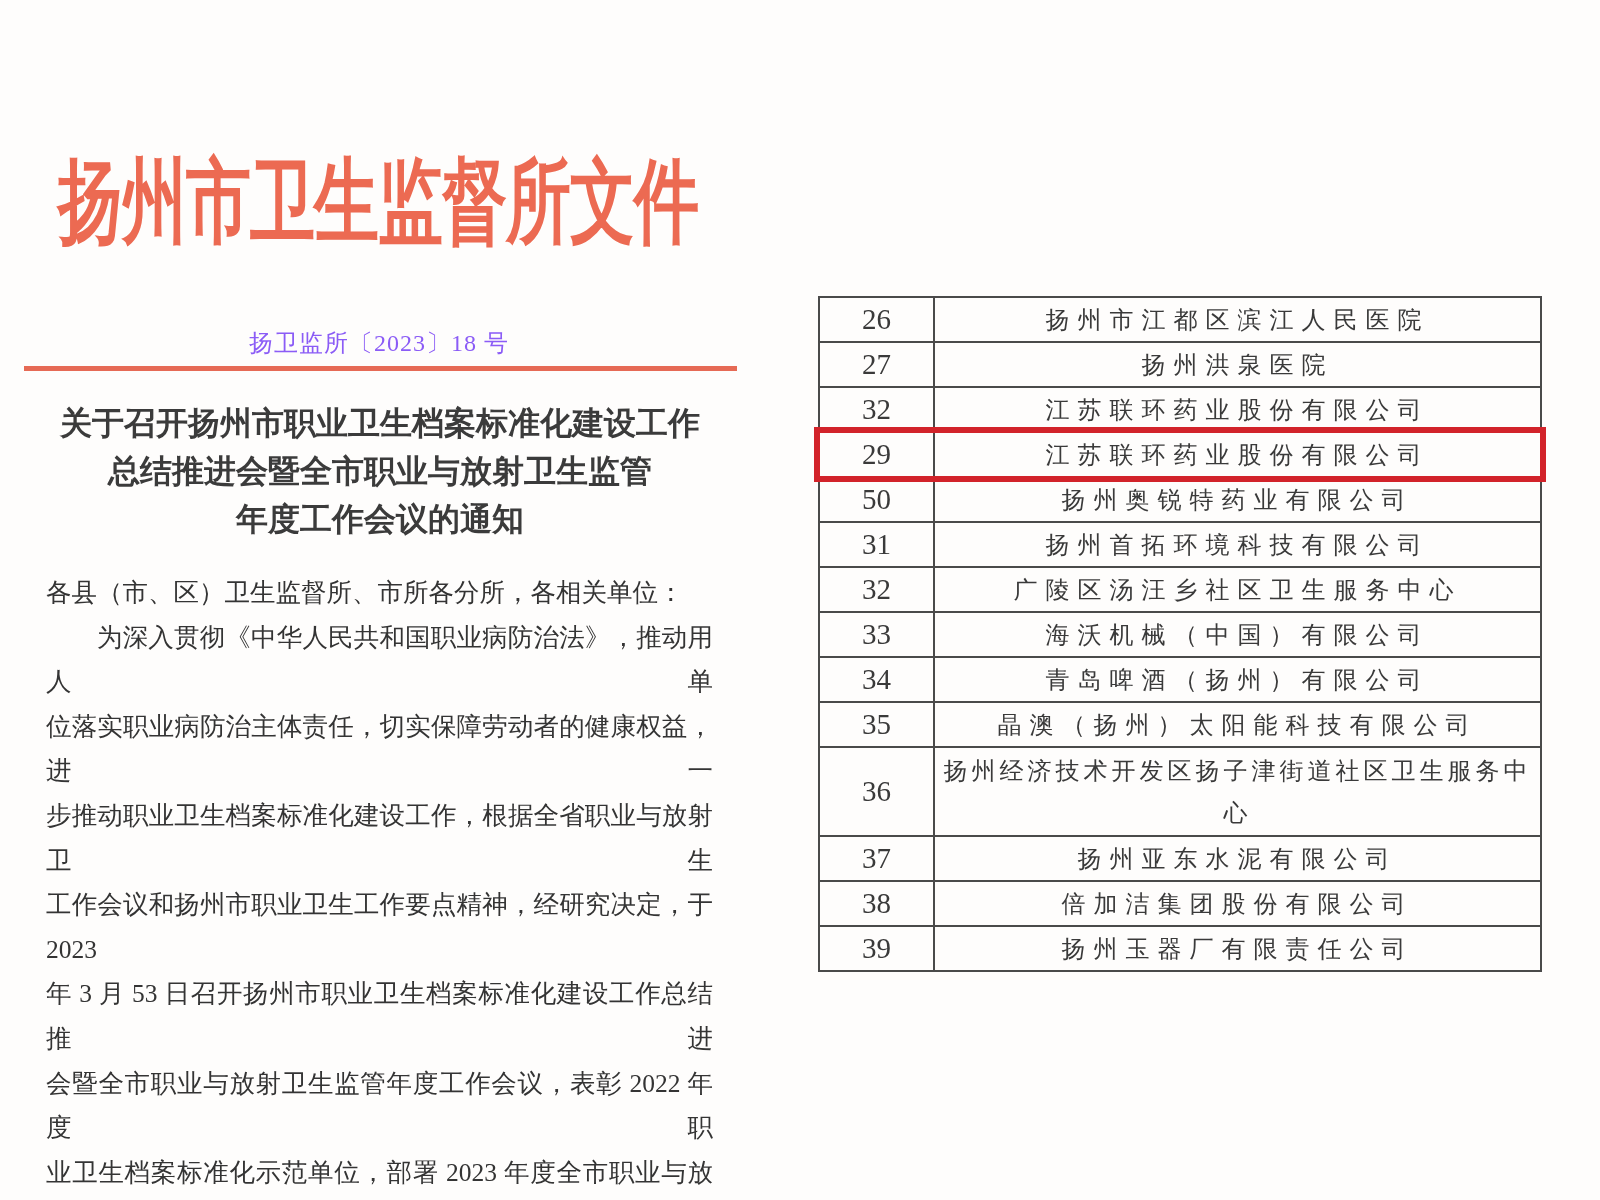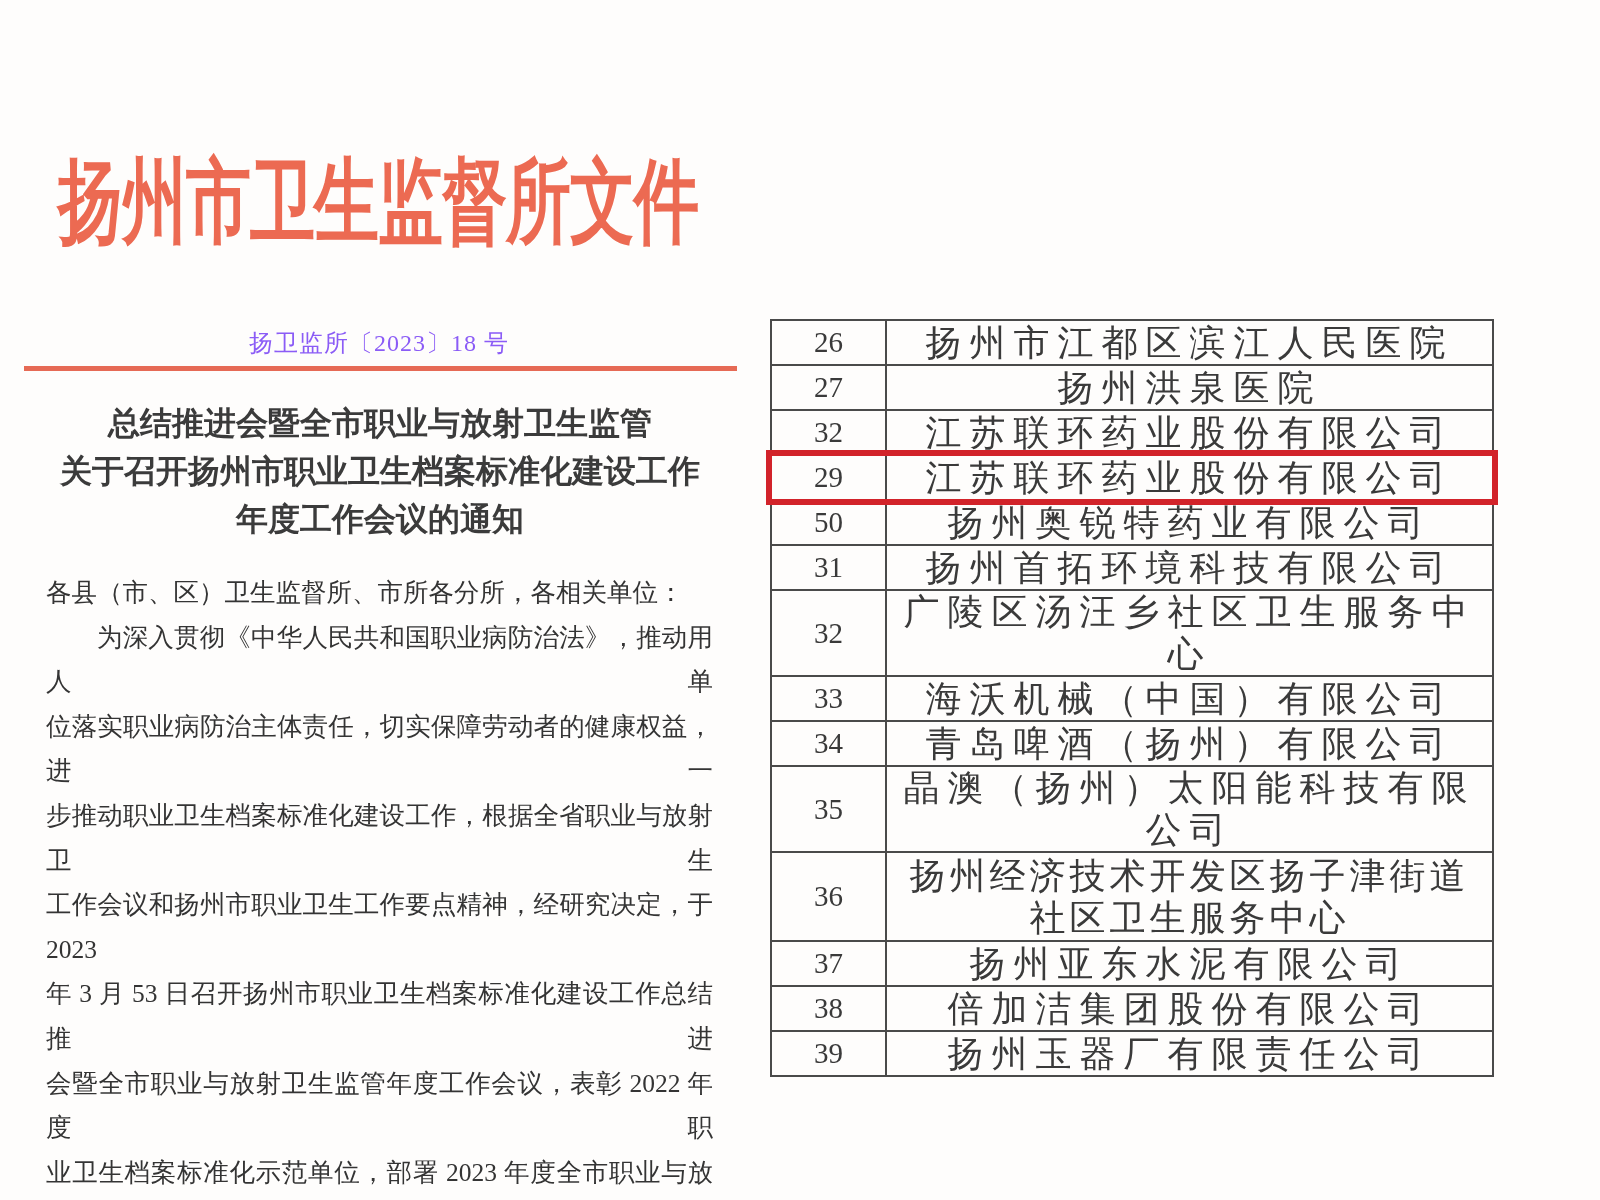--- a/index.html
+++ b/index.html
@@ -44,57 +44,56 @@
   }
   .body-line { white-space:nowrap; }
   .body-line.indent { text-indent:2em; }
   .body-line.justify {
     white-space:normal;
     text-align:justify; text-align-last:justify;font-family:Liberation Serif, serif;
   }
 
   
   .companies {
-    position:absolute; left:770px; top:296px;
+    position:absolute; left:818px; top:296px;
     border-collapse:collapse; table-layout:fixed;
     background:transparent;
-    margin-top:23px;
   }
   .companies td {
     border:2px solid var(--table-border,#4a4a4a);
     text-align:center; vertical-align:middle;
     color:#3a3a3a; overflow:hidden;
   }
   .companies tr      { height:45px; }
   .companies tr.tall { height:89px; }
   .companies td.num  { width:115px; font-size:29px; }
   .companies td.name {
-    width:607px; font-size:36px; letter-spacing:8px;
+    width:607px; font-size:24px; letter-spacing:8px;
     padding:0 8px; line-height:42px;
   }
   .companies td.name.long { letter-spacing:4px;text-align:center; }
   .companies tr.highlighted {
     outline:6px solid var(--highlight-red,#d2232a);
     outline-offset:-1px;
   }
 </style>
 </head>
 <body>
 
 <div class="page">
 
   <div class="banner">扬州市卫生监督所文件</div>
 
   <div class="doc-number">扬卫监所〔2023〕18 号</div>
 
   <div class="red-divider"></div>
 
   <div class="notice-title">
+      <div>关于召开扬州市职业卫生档案标准化建设工作</div>
       <div>总结推进会暨全市职业与放射卫生监管</div>
-      <div>关于召开扬州市职业卫生档案标准化建设工作</div>
       <div>年度工作会议的通知</div>
     </div>
 
   <div class="doc-body">
       <div class="body-line">各县（市、区）卫生监督所、市所各分所，各相关单位：</div>
       <div class="body-line indent justify">为深入贯彻《中华人民共和国职业病防治法》，推动用人单</div>
       <div class="body-line justify">位落实职业病防治主体责任，切实保障劳动者的健康权益，进一</div>
       <div class="body-line justify">步推动职业卫生档案标准化建设工作，根据全省职业与放射卫生</div>
       <div class="body-line justify">工作会议和扬州市职业卫生工作要点精神，经研究决定，于 2023</div>
       <div class="body-line justify">年 3 月 53 日召开扬州市职业卫生档案标准化建设工作总结推进</div>

